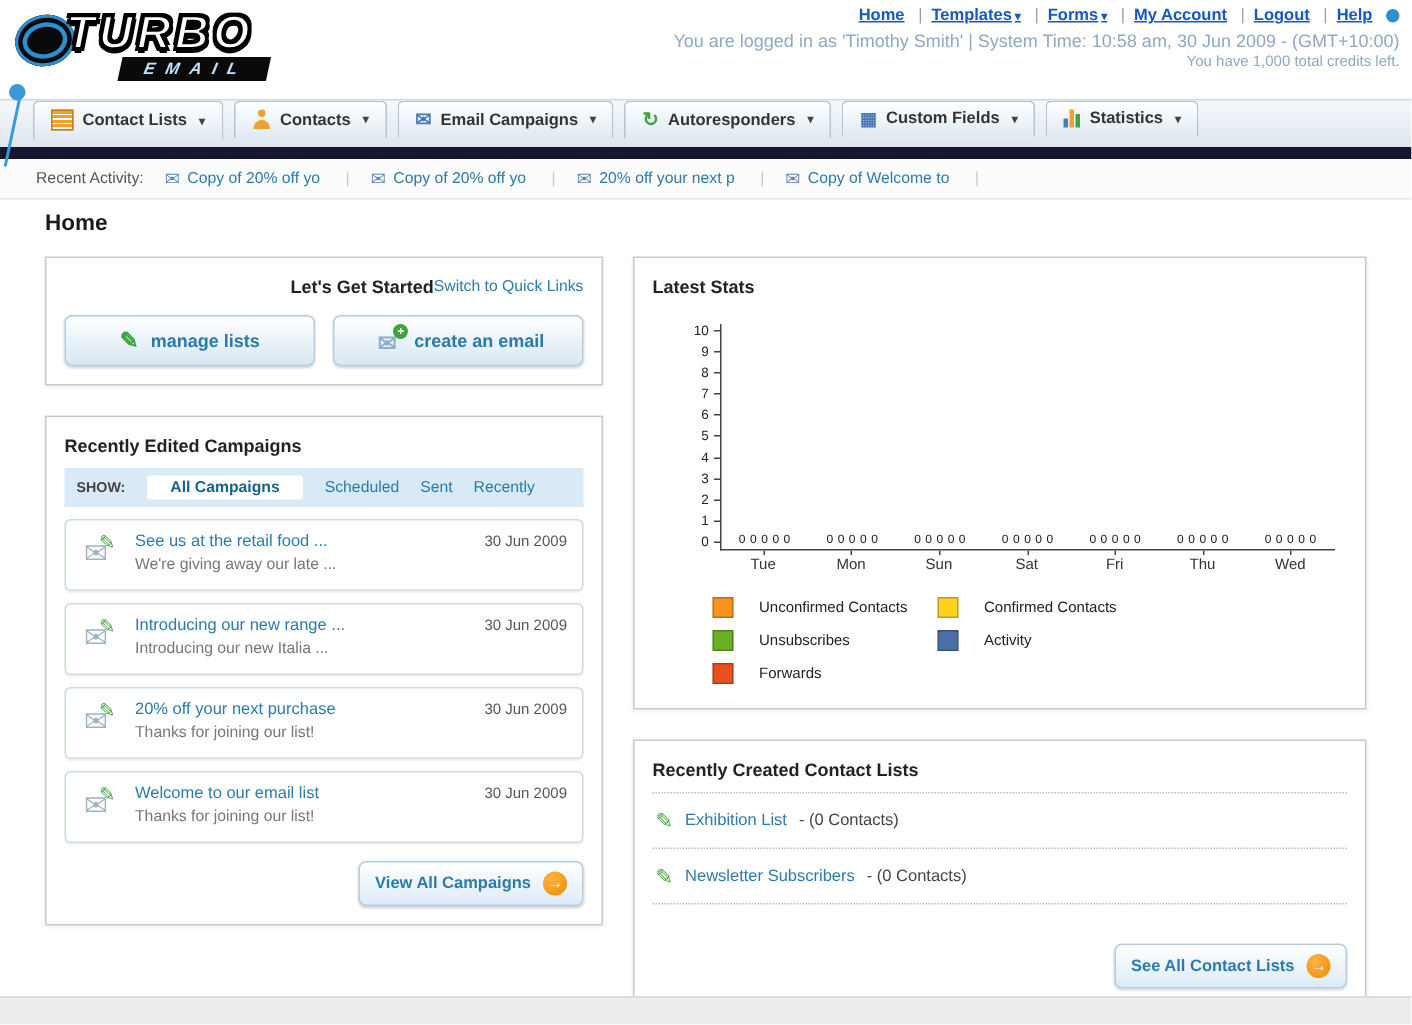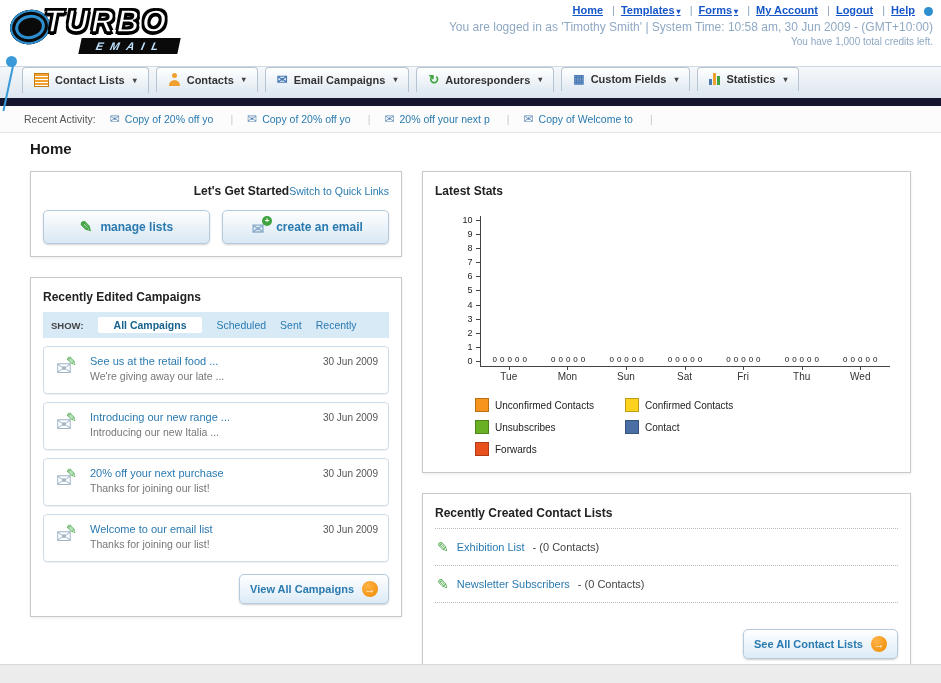--- a/index.html
+++ b/index.html
@@ -119,21 +119,21 @@
   .y-axis{height:150px;display:flex;flex-direction:column;justify-content:space-between;align-items:flex-end;}
   .ytick{display:flex;align-items:center;gap:3px;font-size:9px;color:#222;line-height:1;}
   .ytick::after{content:"";width:4px;height:1px;background:#444;}
   .plot{height:150px;border-left:1px solid #444;border-bottom:1px solid #444;display:flex;align-items:flex-end;}
   .day-col{flex:1;display:flex;justify-content:center;align-items:flex-end;}
   .zeros{display:flex;gap:3px;font-size:8px;line-height:1;color:#111;margin-bottom:2px;}
   .x-labels{grid-column:2;display:flex;}
   .xlab{flex:1;text-align:center;font-size:10px;color:#333;padding-top:4px;position:relative;}
   .xlab::before{content:"";position:absolute;top:0;left:50%;width:1px;height:3px;background:#444;}
   .legend{margin:16px 0 4px 40px;display:flex;flex-wrap:wrap;row-gap:8px;}
-  .leg{width:150px;display:flex;align-items:center;gap:6px;font-size:10px;color:#222;}
+  .leg{width:150px;display:flex;align-items:center;gap:17px;font-size:10px;color:#222;}
   .swatch{width:12px;height:12px;border:1px solid rgba(0,0,0,0.25);flex:none;}
 
   
   .cl-title{padding-bottom:8px;border-bottom:1px dotted #bbb;}
   .cl-item{display:flex;align-items:center;gap:8px;padding:10px 2px;border-bottom:1px dotted #bbb;cursor:pointer;}
   .cl-item .icon-pencil{font-size:14px;}
   .cl-detail{color:#444;}
   .cl-btn-row{text-align:right;margin-top:26px;}
 
   .footer{position:absolute;bottom:0;left:0;right:0;height:18px;background:#ececec;border-top:1px solid #d8d8d8;}
@@ -396,21 +396,21 @@
               <div class="leg">
                 <span class="swatch" style="background: rgb(255, 210, 30);"></span>
                 <span>Confirmed Contacts</span>
               </div>
               <div class="leg">
                 <span class="swatch" style="background: rgb(106, 176, 35);"></span>
                 <span>Unsubscribes</span>
               </div>
               <div class="leg">
                 <span class="swatch" style="background: rgb(74, 111, 165);"></span>
-                <span>Contact</span>
+                <span>Activity</span>
               </div>
               <div class="leg">
                 <span class="swatch" style="background: rgb(232, 80, 30);"></span>
                 <span>Forwards</span>
               </div>
             </div>
         </section>
 
         <section class="panel">
           <div class="panel-title cl-title">Recently Created Contact Lists</div>

